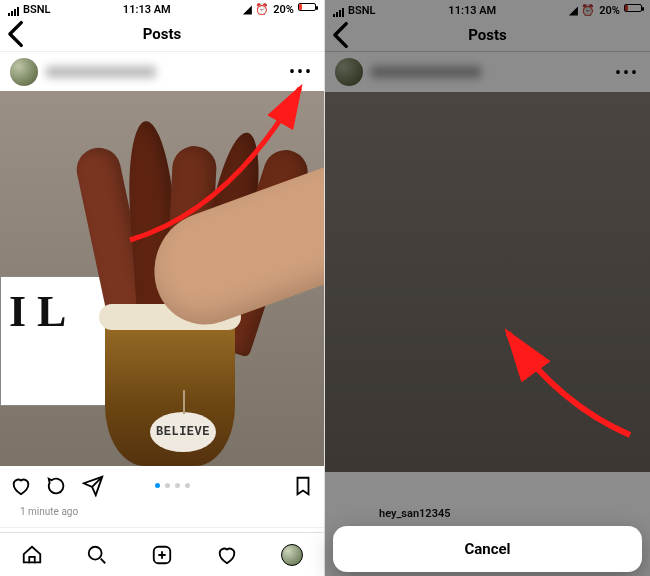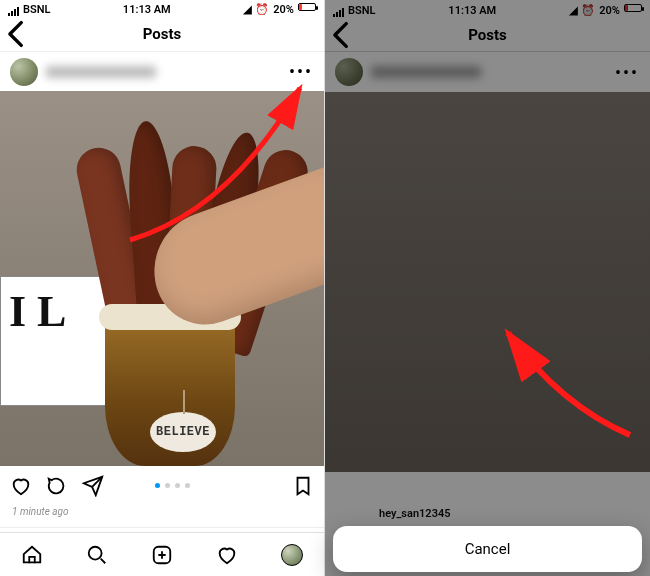--- a/index.html
+++ b/index.html
@@ -133,21 +133,21 @@
     font-size:22px;
   }
   .actions .aleft { display:flex; gap:14px; }
   .actions .dots { margin-left:auto; margin-right:auto; display:flex; gap:5px; align-items:center;}
   .actions .dots span{ width:5px;height:5px;border-radius:50%;background:#cfcfcf;}
   .actions .dots span.active{background:#0095f6;}
   .actions .save { margin-left:auto; }
   .icn { width:22px; height:22px; display:flex; align-items:center; justify-content:center; cursor:pointer; }
   .icn svg { width:22px; height:22px; stroke:#000; fill:none; stroke-width:2; }
 
-  .timeago { font-size:10px; color:#8e8e8e; padding:0 12px;font-style:italic; }
+  .timeago { font-size:10px; color:#8e8e8e; padding:0 20px; }
 
   
   .next {
     margin-top:10px; height:50px; border-top:1px solid #eee;
     display:flex; align-items:center; padding:0 10px;
   }
   .next .avatar2 { width:26px;height:26px;border-radius:50%;
     background:radial-gradient(circle at 30% 30%, #b2bfa1,#4a5c33);
   }
   .next .un2 { margin-left:8px; width:90px; height:10px; filter:blur(4px); background:#bbb; border-radius:3px;}
@@ -175,21 +175,21 @@
   }
   .sheet .opt {
     height:53px; display:flex; align-items:center; justify-content:center;
     font-size:15px; color:#000; border-top:1px solid #eee; cursor:pointer;
   }
   .sheet .opt:first-child { border-top:none; color:#ed4956; font-weight:600;}
   .cancelbar {
     position:absolute; left:8px; right:8px; bottom:4px; z-index:6;
     height:46px; background:#fff; border-radius:14px;
     display:flex; align-items:center; justify-content:center;
-    font-size:15px; font-weight:400;
+    font-size:15px; font-weight:700;
     box-shadow: 0 8px 24px rgba(0,0,0,0.3);
   }
 
   
   .arrow { position:absolute; pointer-events:none; z-index:100; }
   .arrow svg { overflow:visible; }
 
   
   .right .header, .right .posthead, .right .photo,
   .right .actions, .right .timeago, .right .next, .right .tabbar, .right .status {

